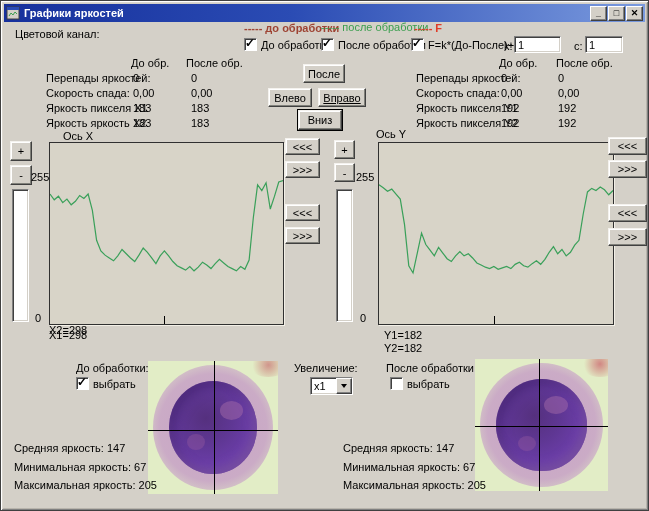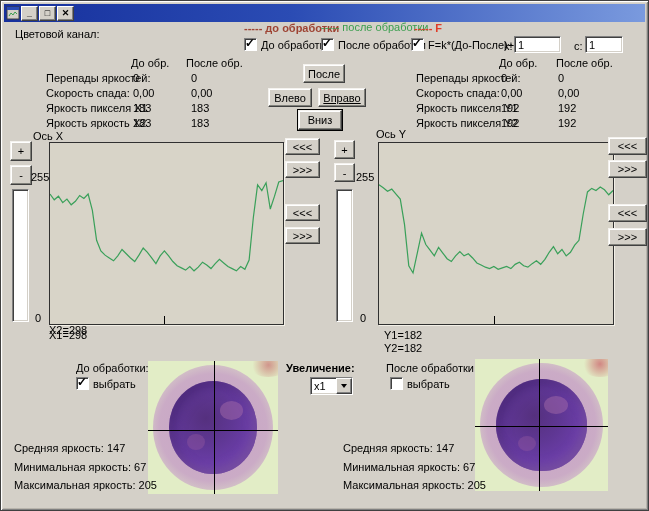--- a/index.html
+++ b/index.html
@@ -55,20 +55,21 @@
 <body>
 
 <div id="screen">
 
   <div class="titlebar">
     <svg width="14" height="14">
       <rect x="1" y="1" width="12" height="12" fill="#d4d0c8" stroke="#404040"></rect>
       <rect x="1" y="1" width="12" height="3" fill="#2b4cb4"></rect>
       <polyline points="3,10 5,7 7,9 9,6 11,8" fill="none" stroke="#3a9e4e" stroke-width="1"></polyline>
     </svg>
+    <span class="ttl">Графики яркостей</span>
     <div class="tbtn">_</div>
     <div class="tbtn">□</div>
     <div class="tbtn">✕</div>
   </div>
 
   <span class="lbl" style="left:14px;top:27px;">Цветовой канал:</span>
 
   <span class="lbl" style="left: 243px; top: 21px; font-weight: bold; color: rgb(158, 68, 52);">----- до обработки</span>
   <span class="lbl" style="left: 320px; top: 20px; font-weight: normal; color: rgb(58, 158, 78);">----- после обработки</span>
   <span class="lbl" style="left: 413px; top: 21px; font-weight: bold; color: rgb(224, 60, 40);">----- F</span>
@@ -101,21 +102,21 @@
   <span class="lbl" style="left:190px;top:71px;">0</span>
   <span class="lbl" style="left:45px;top:86px;">Скорость спада:</span>
   <span class="lbl" style="left:132px;top:86px;">0,00</span>
   <span class="lbl" style="left:190px;top:86px;">0,00</span>
   <span class="lbl" style="left:45px;top:101px;">Яркость пикселя X1</span>
   <span class="lbl" style="left:132px;top:101px;">183</span>
   <span class="lbl" style="left:190px;top:101px;">183</span>
   <span class="lbl" style="left:45px;top:116px;">Яркость яркость X2</span>
   <span class="lbl" style="left:132px;top:116px;">183</span>
   <span class="lbl" style="left:190px;top:116px;">183</span>
-  <span class="lbl" style="left:32px;top:129px;">Ось X</span>
+  <span class="lbl" style="left:62px;top:129px;">Ось X</span>
 
   <div class="btn" style="left:302px;top:63px;width:40px;height:17px;">После</div>
   <div class="btn" style="left:267px;top:87px;width:42px;height:17px;">Влево</div>
   <div class="btn" style="left:317px;top:87px;width:46px;height:17px;text-decoration:underline;">Вправо</div>
   <div class="btn focused" style="left:297px;top:109px;width:42px;height:18px;">Вниз</div>
 
   <span class="lbl" style="left:498px;top:56px;">До обр.</span>
   <span class="lbl" style="left:555px;top:56px;">После обр.</span>
   <span class="lbl" style="left:415px;top:71px;">Перепады яркостей:</span>
   <span class="lbl" style="left:500px;top:71px;">0</span>
@@ -181,21 +182,21 @@
   <div class="cell" style="left:147px;top:360px;width:130px;height:133px;">
     <div class="spot" style="left:78%;top:-6%;width:30%;height:18%;background:radial-gradient(circle, rgba(196,90,100,0.6), rgba(196,90,100,0) 70%);"></div>
     <div class="halo"></div>
     <div class="nucleus"></div>
     <div class="spot" style="left:55%;top:30%;width:18%;height:14%;background:rgba(170,110,170,0.45);"></div>
     <div class="spot" style="left:30%;top:55%;width:14%;height:12%;background:rgba(150,90,160,0.4);"></div>
     <div class="cross-v" style="left:51%;"></div>
     <div class="cross-h" style="top:52%;"></div>
   </div>
 
-  <span class="lbl" style="left:285px;top:361px;font-weight:bold;">Увеличение:</span>
+  <span class="lbl" style="left:293px;top:361px;">Увеличение:</span>
   <div class="field drop" style="left:309px;top:376px;width:43px;height:18px;">
     <span>x1</span>
     <span class="dbtn">
         <span class="tri"></span>
       </span>
   </div>
   <span class="lbl" style="left:385px;top:361px;">После обработки:</span>
   <div class="cbrow" style="left:389px;top:376px;">
     <span class="cb"></span>
     <span>выбрать</span>

